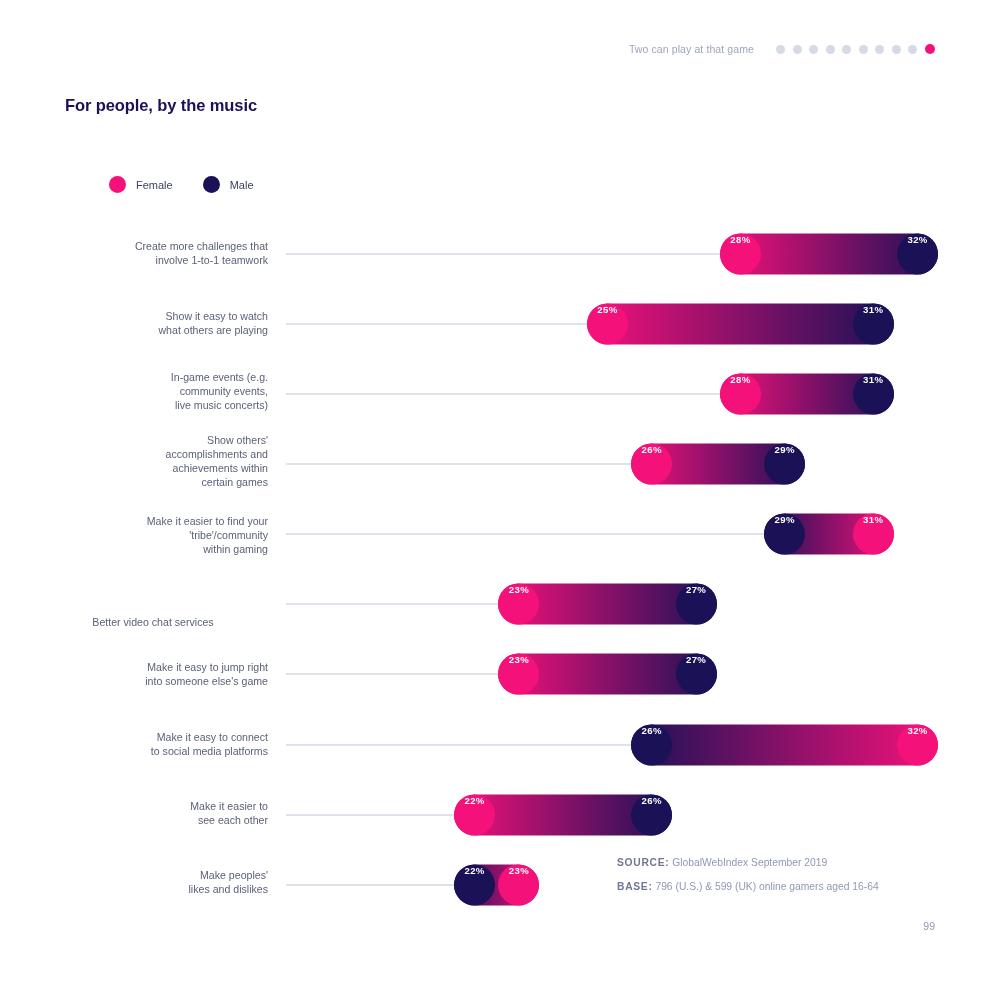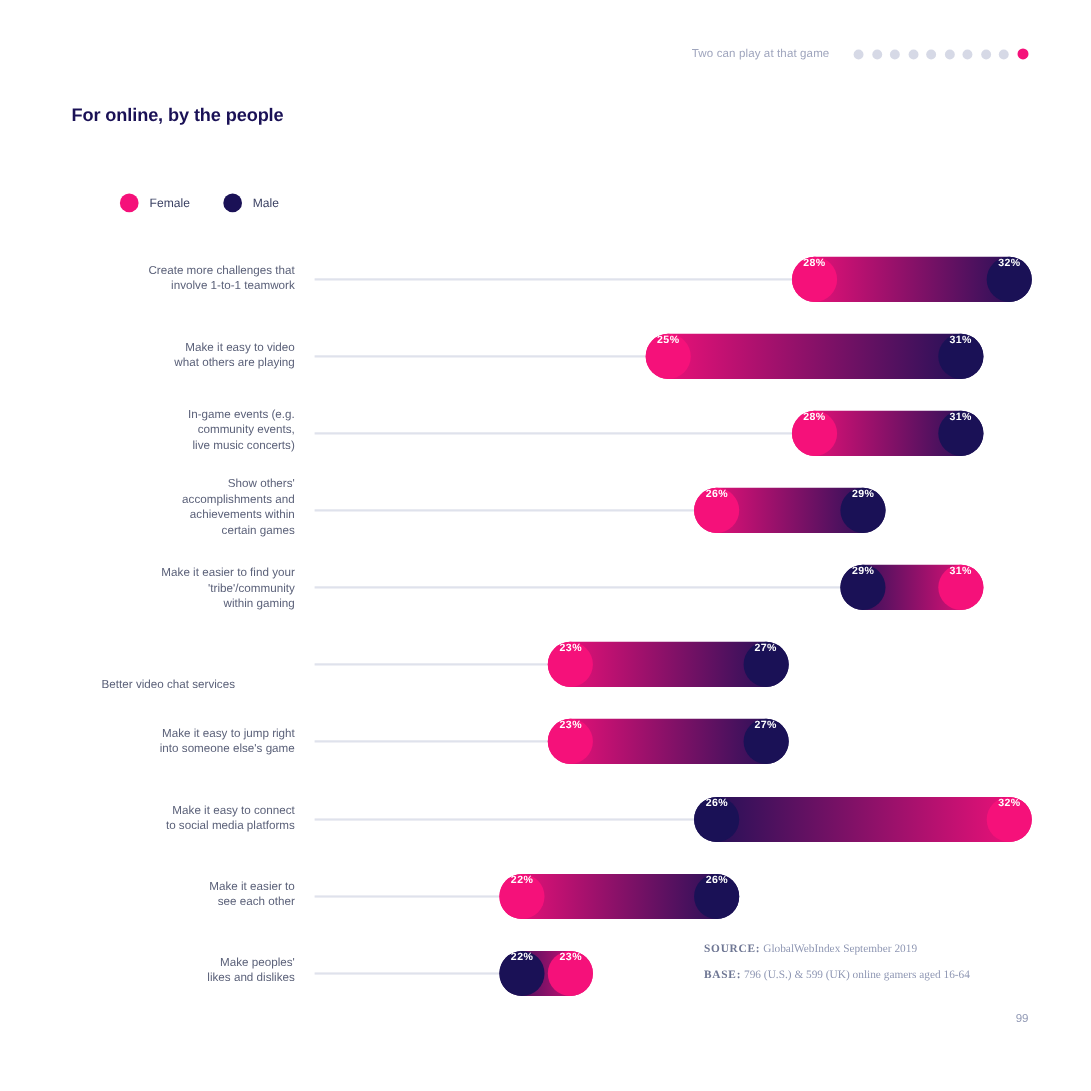--- a/index.html
+++ b/index.html
@@ -150,24 +150,23 @@
     font-size: 9.6px;
     font-weight: bold;
     color: #ffffff;
     letter-spacing: 0.4px;
     white-space: nowrap;
   }
 
   
   #footnotes {
     position: absolute;
-    left: 640px;
+    left: 617px;
     top: 857px;
     width: 320px;
-    font-family: Liberation Serif, serif;
   }
   #footnotes .note {
     font-size: 10.3px;
     color: #9098b4;
     line-height: 1.1;
     margin-bottom: 13px;
     white-space: nowrap;
   }
   #footnotes .note .k {
     font-weight: bold;
@@ -196,21 +195,21 @@
       <span class="dot"></span>
       <span class="dot"></span>
       <span class="dot"></span>
       <span class="dot"></span>
       <span class="dot"></span>
       <span class="dot active"></span>
     </span>
 </div>
 
 <div id="title-block">
-  <h1 id="chart-title">For online, by the people</h1>
+  <h1 id="chart-title">For people, by the music</h1>
 </div>
 
 <div id="legend">
     <div class="legend-item">
       <span class="legend-swatch" style="background: rgb(245, 17, 122);"></span>
       <span class="legend-label">Female</span>
     </div>
     <div class="legend-item">
       <span class="legend-swatch" style="background: rgb(26, 17, 86);"></span>
       <span class="legend-label">Male</span>
@@ -224,21 +223,21 @@
       <div class="connector" style="left: 286px; width: 433.9px; top: 238px;"></div>
       <div class="bar" style="left: 719.9px; width: 218.2px; top: 238px; background: linear-gradient(to right, rgb(245, 17, 122) 0%, rgb(26, 17, 86) 100%);"></div>
       <div class="endpoint female" style="left: 719.9px; top: 238px;">
         <span class="endpoint-value">28%</span>
       </div>
       <div class="endpoint male" style="left: 897.1px; top: 238px;">
         <span class="endpoint-value">32%</span>
       </div>
     </div>
     <div class="row" style="top: 0px;">
-      <div class="row-label" style="top: 308px;">Make it easy to video
+      <div class="row-label" style="top: 308px;">Show it easy to watch
 what others are playing</div>
       <div class="connector" style="left: 286px; width: 301px; top: 308px;"></div>
       <div class="bar" style="left: 587px; width: 306.8px; top: 308px; background: linear-gradient(to right, rgb(245, 17, 122) 0%, rgb(26, 17, 86) 100%);"></div>
       <div class="endpoint female" style="left: 587px; top: 308px;">
         <span class="endpoint-value">25%</span>
       </div>
       <div class="endpoint male" style="left: 852.8px; top: 308px;">
         <span class="endpoint-value">31%</span>
       </div>
     </div>

